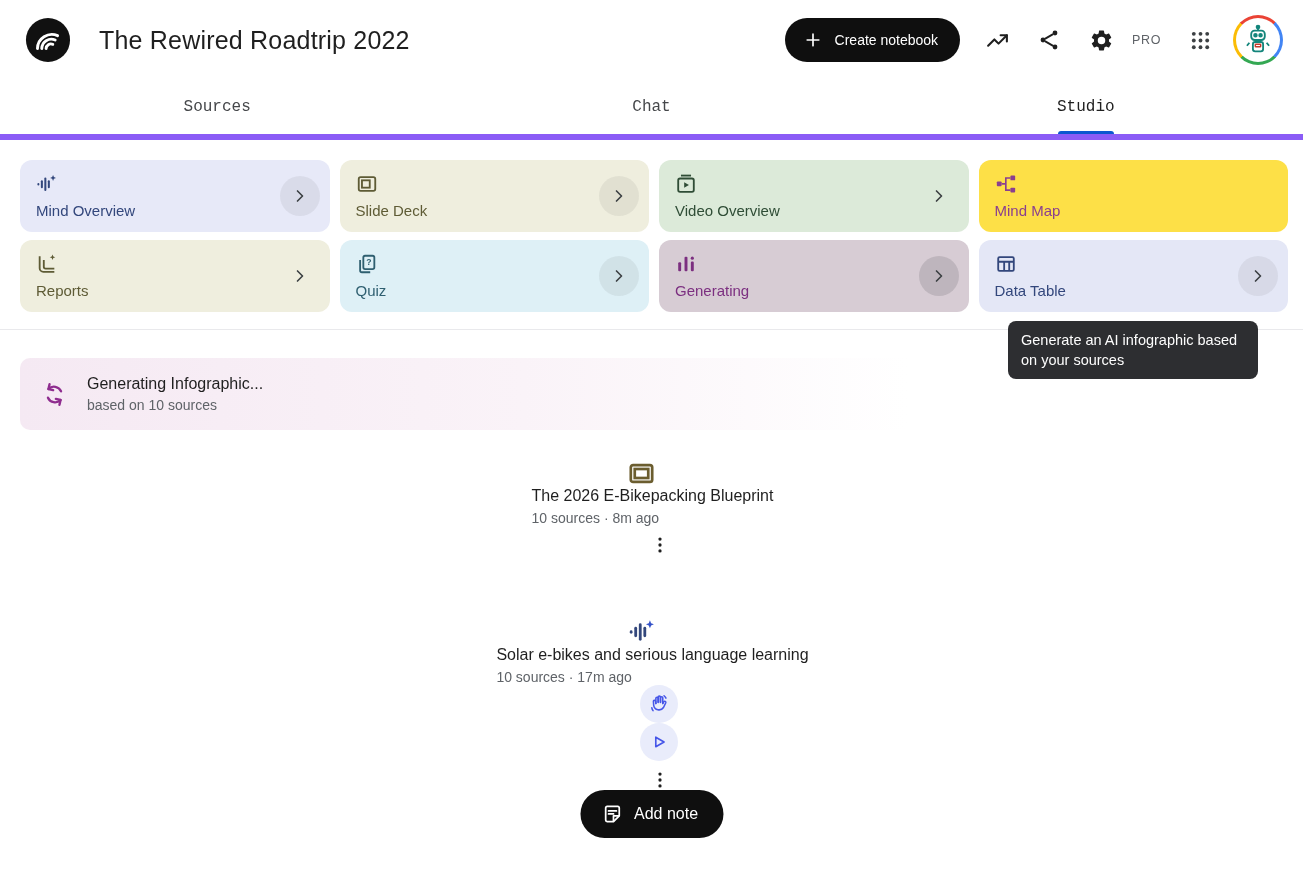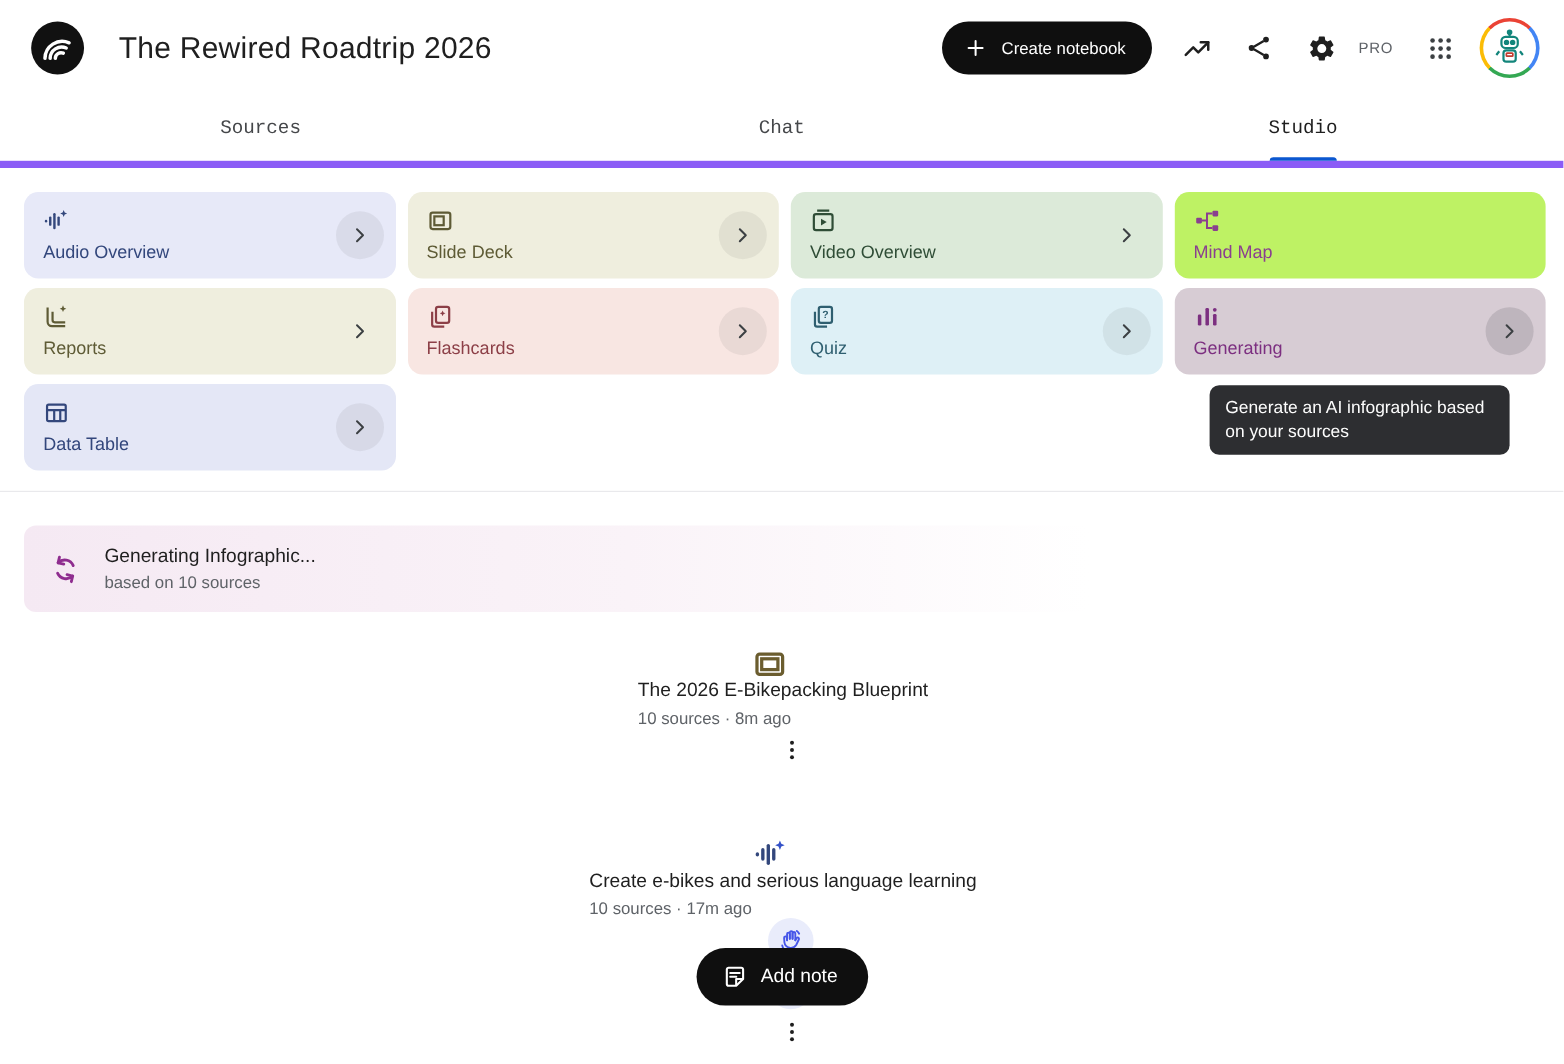--- a/index.html
+++ b/index.html
@@ -37,21 +37,21 @@
     display:flex; flex-direction:column; justify-content:space-between; align-items:flex-start; cursor:pointer; }
   .card-label { font-size:15px; font-weight:500; line-height:1; }
   .card-icon svg { display:block; }
   .chev { position:absolute; right:10px; top:16px; width:40px; height:40px; border-radius:50%;
     display:flex; align-items:center; justify-content:center; }
   .chev.circled { background:rgba(60,64,67,.08); }
   .chev.darker { background:rgba(60,64,67,.16); }
   .c-audio { background:#e7e9f8; color:#33477c; }
   .c-slide { background:#efeede; color:#5e5b35; }
   .c-video { background:#dcead9; color:#2f4d36;padding-left:16px; }
-  .c-mind  { background:#bef264; color:#8a3f8f; }
+  .c-mind  { background:#fde047; color:#8a3f8f; }
   .c-report{ background:#efeede; color:#5e5b35; }
   .c-flash { background:#f8e6e2; color:#8c3f47; }
   .c-quiz  { background:#def0f6; color:#2f5f70; }
   .c-info  { background:#d7ccd4; color:#7c2f80; }
   .c-table { background:#e4e7f6; color:#33477c; }
 
   .section-divider { border:none; border-top:1px solid #e9e9ec; margin-top:17px; }
 
   
   .tooltip { position:absolute; left:1008px; top:321px; width:250px; background:#2d2e31; color:#fdfdfd;
@@ -87,21 +87,21 @@
   <span class="logo">
     <svg viewBox="0 0 48 48" width="46" height="46">
         <circle cx="24" cy="24" r="23" fill="#111"></circle>
       <g stroke="#fff" stroke-width="3" fill="none" stroke-linecap="round">
         <path d="M13 33 a15 15 0 0 1 21 -13.5"></path>
         <path d="M17.5 33 a10 10 0 0 1 14 -9"></path>
         <path d="M22 33 a5 5 0 0 1 7 -4.5"></path>
       </g>
       </svg>
   </span>
-  <div class="nb-title">The Rewired Roadtrip 2026</div>
+  <div class="nb-title">The Rewired Roadtrip 2022</div>
   <div class="spacer"></div>
 
   <button class="create-btn">
     <span style="display:flex;">
       <svg viewBox="0 0 24 24" width="20" height="20" stroke="#fff" stroke-width="2" stroke-linecap="round">
           <path d="M12 5v14M5 12h14"></path>
         </svg>
     </span>
     <span>Create notebook</span>
   </button>
@@ -175,21 +175,21 @@
   <div class="card c-audio">
     <span class="card-icon">
       <svg viewBox="0 0 24 24" width="22" height="22" fill="currentColor">
           <rect x="1.5" y="11" width="2.2" height="2.6" rx="1.1"></rect>
           <rect x="5.3" y="8" width="2.2" height="8.6" rx="1.1"></rect>
           <rect x="9.1" y="5" width="2.2" height="14.6" rx="1.1"></rect>
           <rect x="12.9" y="8" width="2.2" height="8.6" rx="1.1"></rect>
           <path d="M18.6 2.2l.95 2.25L21.8 5.4l-2.25.95-.95 2.25-.95-2.25L15.4 5.4l2.25-.95z"></path>
         </svg>
     </span>
-    <span class="card-label">Audio Overview</span>
+    <span class="card-label">Mind Overview</span>
     <span class="chev circled">
       <svg viewBox="0 0 24 24" width="20" height="20" fill="none" stroke="#3c4043" stroke-width="2" stroke-linecap="round" stroke-linejoin="round">
           <path d="M9 6l6 6-6 6"></path>
         </svg>
     </span>
   </div>
 
   <div class="card c-slide">
     <span class="card-icon">
       <svg viewBox="0 0 24 24" width="22" height="22" fill="none" stroke="currentColor" stroke-width="2">
@@ -242,35 +242,20 @@
         </svg>
     </span>
     <span class="card-label">Reports</span>
     <span class="chev">
       <svg viewBox="0 0 24 24" width="20" height="20" fill="none" stroke="#3c4043" stroke-width="2" stroke-linecap="round" stroke-linejoin="round">
           <path d="M9 6l6 6-6 6"></path>
         </svg>
     </span>
   </div>
 
-  <div class="card c-flash">
-    <span class="card-icon">
-      <svg viewBox="0 0 24 24" width="22" height="22" fill="none" stroke="currentColor" stroke-width="2">
-          <path d="M4.5 7.5V19a 2 2 0 0 0 2 2h9"></path>
-          <rect x="8" y="3" width="12" height="14.5" rx="2"></rect>
-          <path d="M14 6.2l.8 1.8 1.8.8-1.8.8-.8 1.8-.8-1.8-1.8-.8 1.8-.8z" fill="currentColor" stroke="none"></path>
-        </svg>
-    </span>
-    <span class="card-label">Flashcards</span>
-    <span class="chev circled">
-      <svg viewBox="0 0 24 24" width="20" height="20" fill="none" stroke="#3c4043" stroke-width="2" stroke-linecap="round" stroke-linejoin="round">
-          <path d="M9 6l6 6-6 6"></path>
-        </svg>
-    </span>
-  </div>
 
   <div class="card c-quiz">
     <span class="card-icon">
       <svg viewBox="0 0 24 24" width="22" height="22" fill="none" stroke="currentColor" stroke-width="2">
           <path d="M4.5 7.5V19a2 2 0 0 0 2 2h9"></path>
           <rect x="8" y="3" width="12" height="14.5" rx="2"></rect>
           <text x="11.2" y="13.4" font-size="9.5" fill="currentColor" stroke="none" font-family="Liberation Sans, sans-serif" font-weight="bold">?</text>
         </svg>
     </span>
     <span class="card-label">Quiz</span>
@@ -358,21 +343,21 @@
   <span class="a-icon" style="color:#33477c;">
     <svg viewBox="0 0 24 24" width="28" height="28" fill="currentColor">
         <rect x="1.5" y="10.5" width="2.4" height="3" rx="1.2"></rect>
         <rect x="5.4" y="7.5" width="2.4" height="9" rx="1.2"></rect>
         <rect x="9.3" y="4.5" width="2.4" height="15" rx="1.2"></rect>
         <rect x="13.2" y="7.5" width="2.4" height="9" rx="1.2"></rect>
         <path d="M18.8 2l1 2.4 2.4 1-2.4 1-1 2.4-1-2.4-2.4-1 2.4-1z" fill="#3452c8"></path>
       </svg>
   </span>
   <div>
-    <div class="a-title">Create e-bikes and serious language learning</div>
+    <div class="a-title">Solar e-bikes and serious language learning</div>
     <div class="a-meta">10 sources · 17m ago</div>
   </div>
   <div class="spacer"></div>
   <button class="round-btn">
     <span style="display:flex;">
       <svg viewBox="0 0 24 24" width="22" height="22" fill="none" stroke="#4656e8" stroke-width="1.7" stroke-linecap="round" stroke-linejoin="round">
         <path d="M8.6 11.5V5.8a1.25 1.25 0 0 1 2.5 0v4.4"></path>
         <path d="M11.1 10.2V4.5a1.25 1.25 0 0 1 2.5 0v5.7"></path>
         <path d="M13.6 10.2V5.3a1.25 1.25 0 0 1 2.5 0v6.2"></path>
         <path d="M16.1 11.5l1.2-2a1.2 1.2 0 0 1 2.1 1.1l-2.5 5.2a5.9 5.9 0 0 1-10.7-2.4l-.3-4.1a1.2 1.2 0 0 1 2.4-.2l.3 2.4"></path>

